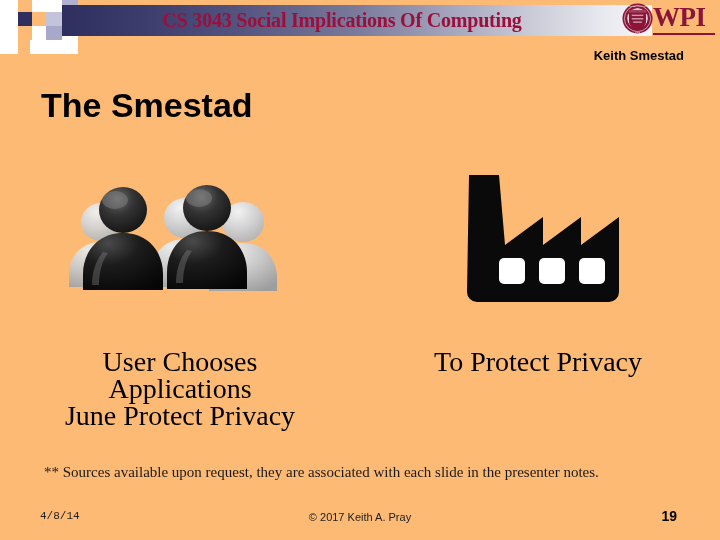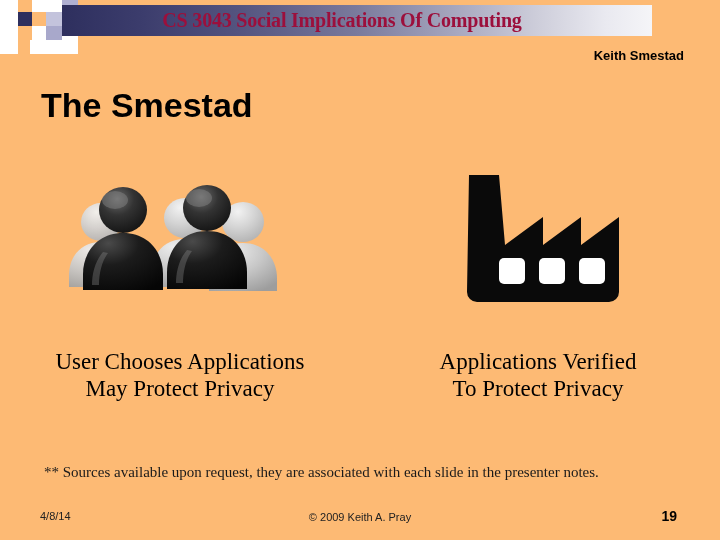--- a/index.html
+++ b/index.html
@@ -121,39 +121,39 @@
     width: 290px;
     height: 160px;
   }
   .caption {
     position: absolute;
     top: 188px;
     left: 0;
     width: 290px;
     text-align: center;
     font-family: "Liberation Serif", serif;
-    font-size: 23px;
+    font-size: 28px;
     line-height: 27px;
     color: #000000;
   }
 
   
   #footnote {
     position: absolute;
     left: 44px; top: 464px;
     font-family: "Liberation Serif", serif;
     font-size: 15px;
     color: #1a1a1a;
   }
 
   
   #footer-date {
     position: absolute;
     left: 40px; top: 510px;
-    font-family: Liberation Sans, sans-serif;
+    font-family: Liberation Mono, monospace;
     font-size: 11px;
     color: #222222;
   }
   #footer-copy {
     position: absolute;
     left: 0; top: 511px;
     width: 720px;
     text-align: center;
     font-family: "Liberation Sans", sans-serif;
     font-size: 11px;
@@ -189,20 +189,36 @@
         <div class="deco" style="left: 62px; top: 26px; width: 16px; height: 14px; background: rgb(255, 255, 255);"></div>
         <div class="deco" style="left: 62px; top: 40px; width: 16px; height: 14px; background: rgb(255, 255, 255);"></div>
         <div class="deco" style="left: 78px; top: 12px; width: 14px; height: 14px; background: rgb(201, 201, 222);"></div>
         <div class="deco" style="left: 0px; top: 0px; width: 18px; height: 54px; background: rgb(255, 255, 255);"></div>
       </div>
 
     <div id="title-bar"></div>
 
     <div id="course-title">CS 3043 Social Implications Of Computing</div>
 
+    <div id="wpi-logo">
+      <svg id="wpi-seal" viewBox="0 0 64 64">
+        <circle cx="32" cy="32" r="31" fill="#8a1538"></circle>
+        <circle cx="32" cy="32" r="27" fill="none" stroke="#ffffff" stroke-width="1.2"></circle>
+        <circle cx="32" cy="32" r="21" fill="#ffffff"></circle>
+        <path d="M14 14 H50 V36 Q50 50 32 58 Q14 50 14 36 Z" fill="#8a1538"></path>
+        <path d="M14 14 H50 V20 H14 Z" fill="#ffffff" opacity="0.18"></path>
+        <rect x="20" y="24" width="24" height="3" fill="#ffffff" opacity="0.55"></rect>
+        <rect x="20" y="31" width="24" height="3" fill="#ffffff" opacity="0.55"></rect>
+        <rect x="23" y="38" width="18" height="3" fill="#ffffff" opacity="0.55"></rect>
+        <text x="32" y="9" font-size="6" fill="#ffffff" text-anchor="middle" font-family="Liberation Serif, serif">WORCESTER</text>
+        <text x="32" y="61" font-size="5.5" fill="#ffffff" text-anchor="middle" font-family="Liberation Serif, serif">1865</text>
+      </svg>
+      <div id="wpi-word">WPI</div>
+      <div id="wpi-rule"></div>
+    </div>
   </div>
 
   <div id="presenter">Keith Smestad</div>
 
   <div id="slide-title">The Smestad</div>
 
   <div class="col" id="col-left">
     <div class="icon-box">
       <svg width="290" height="160" viewBox="0 0 290 160">
         <defs>
@@ -253,21 +269,21 @@
         <g>
           <ellipse cx="172" cy="48" rx="24" ry="23" fill="url(#headDark)"></ellipse>
           <ellipse cx="164" cy="38" rx="13" ry="9" fill="#8a8a8a" opacity="0.45"></ellipse>
           <path d="M172 71 c-27 0 -40 21 -40 41 v17 h80 v-17 c0 -20 -13 -41 -40 -41 z" fill="url(#bodyDark)"></path>
           <path d="M152 90 c-8 9 -11 22 -11 33 h7 c0 -12 3 -24 9 -32 z" fill="#8f8f8f" opacity="0.35"></path>
         </g>
       </svg>
     </div>
     <div class="caption">
       <div>User Chooses Applications</div>
-      <div>May Protect Privacy</div>
+      <div>June Protect Privacy</div>
     </div>
   </div>
 
   <div class="col" id="col-right">
     <div class="icon-box">
       <svg width="290" height="160" viewBox="0 0 290 160">
         <path d="M76 15
                  h30
                  l6 70
                  l38 -28 v28
@@ -276,24 +292,23 @@
                  a10 10 0 0 1 -10 10
                  h-132
                  a10 10 0 0 1 -10 -10
                  z" fill="#0a0a0a"></path>
         <rect x="106" y="98" width="26" height="26" rx="5" fill="#ffffff"></rect>
         <rect x="146" y="98" width="26" height="26" rx="5" fill="#ffffff"></rect>
         <rect x="186" y="98" width="26" height="26" rx="5" fill="#ffffff"></rect>
       </svg>
     </div>
     <div class="caption">
-      <div>Applications Verified</div>
       <div>To Protect Privacy</div>
     </div>
   </div>
 
   <div id="footnote">** Sources available upon request, they are associated with each slide in the presenter notes.</div>
 
   <div id="footer-date">4/8/14</div>
-  <div id="footer-copy">© 2009 Keith A. Pray</div>
+  <div id="footer-copy">© 2017 Keith A. Pray</div>
   <div id="footer-page">19</div>
 
 </div>
 
 </body></html>

